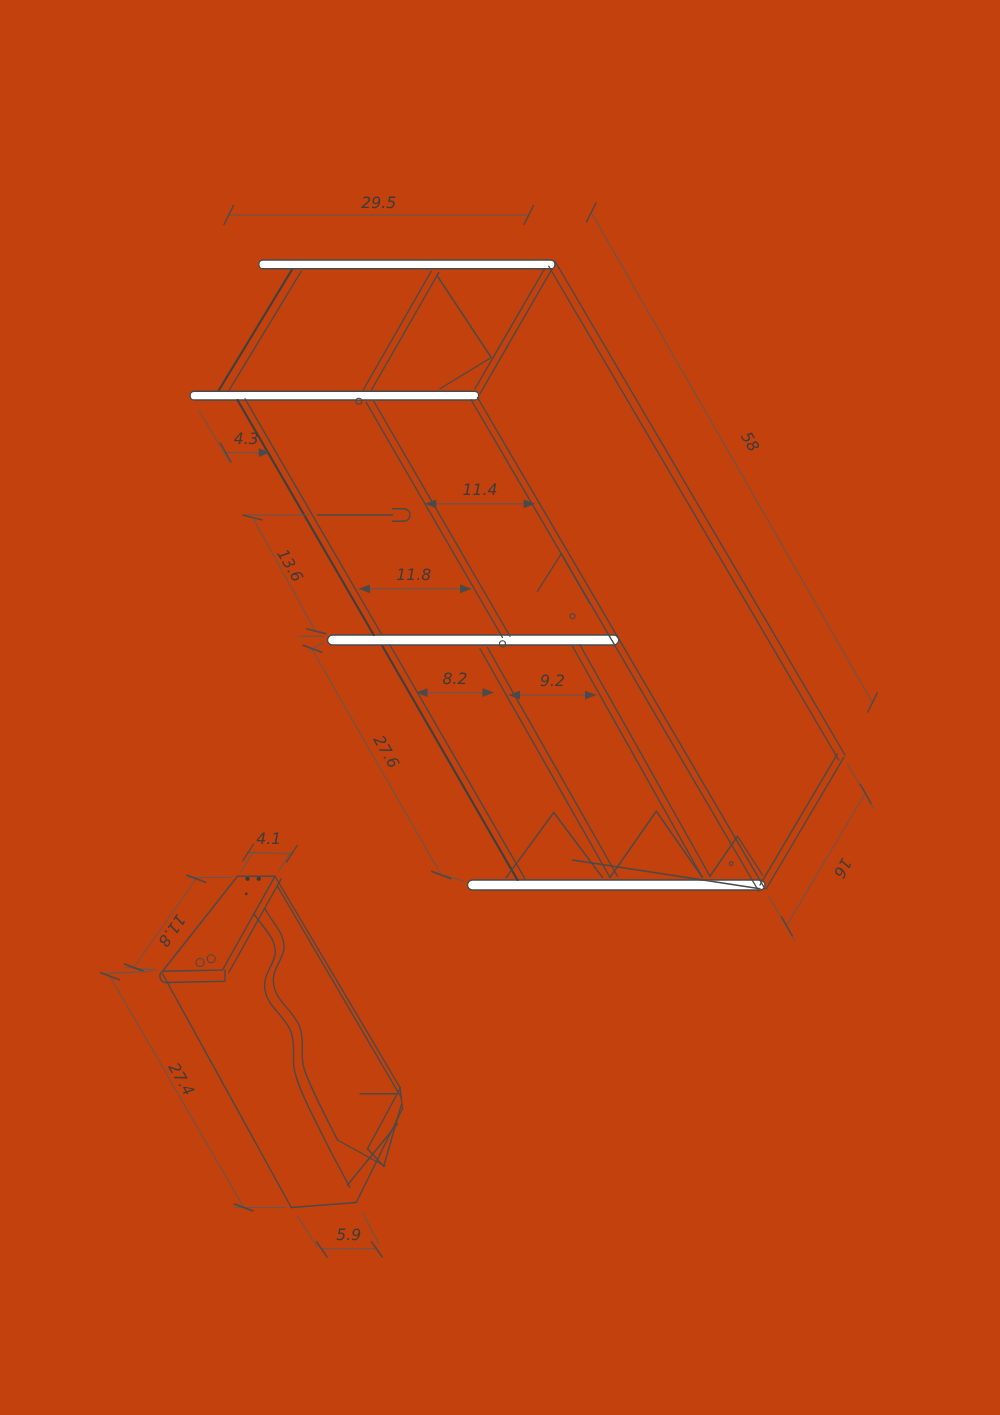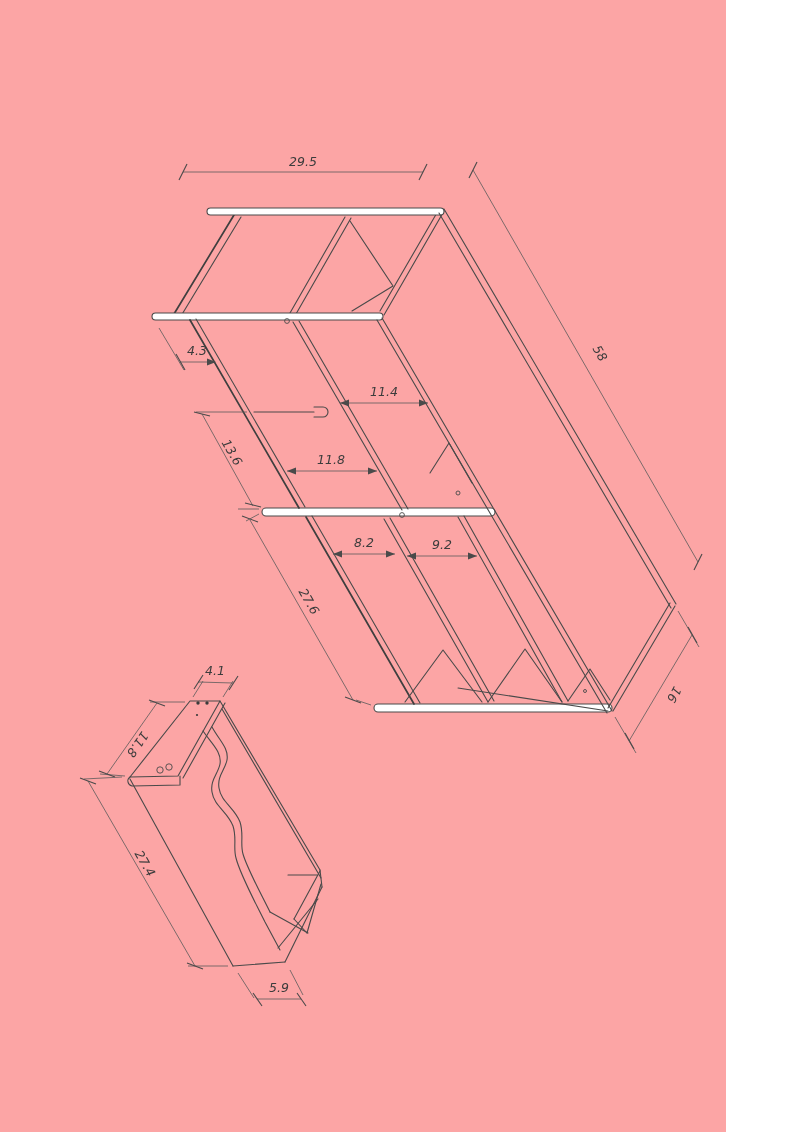--- a/index.html
+++ b/index.html
@@ -1,16 +1,16 @@
 <!DOCTYPE html>
 <html><head>
 <meta charset="utf-8">
 <style>
   html,body{margin:0;padding:0;background:#ffffff;}
-  .sheet{position:relative;width:726px;height:1132px;background:#fca5a5;overflow:hidden;}
+  .sheet{position:relative;width:800px;height:1132px;background:#c2410c;overflow:hidden;}
   svg{display:block;}
   .geo{stroke:#4a4a4a;stroke-width:1.1;fill:none;stroke-linecap:round;stroke-linejoin:round;}
   .geo-thick{stroke:#3f3f3f;stroke-width:1.7;fill:none;stroke-linecap:round;}
   .tube{stroke:#4a4a4a;stroke-width:1.1;fill:#ffffff;}
   .dim{stroke:#5a5a5a;stroke-width:0.8;fill:none;}
   .tick{stroke:#4a4a4a;stroke-width:1.1;fill:none;}
   .arrow{fill:#4a4a4a;stroke:none;}
   .hole{stroke:#4a4a4a;stroke-width:0.9;fill:none;}
   .dot{fill:#3a3a3a;stroke:none;}
   text{font-family:"DejaVu Sans",sans-serif;font-style:italic;font-size:12.5px;fill:#3c3c3c;text-anchor:middle;}

